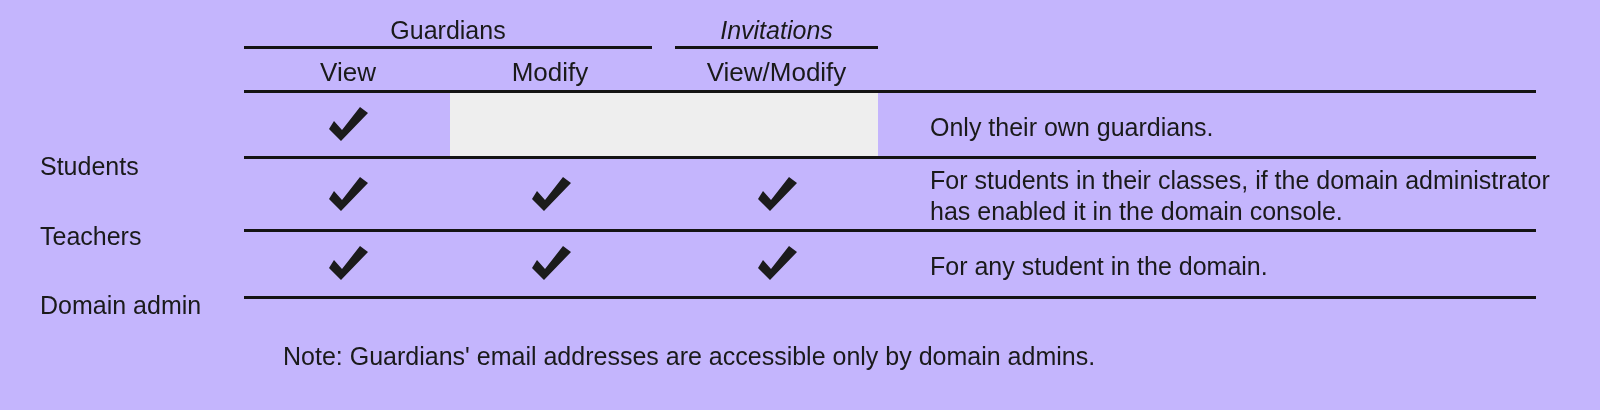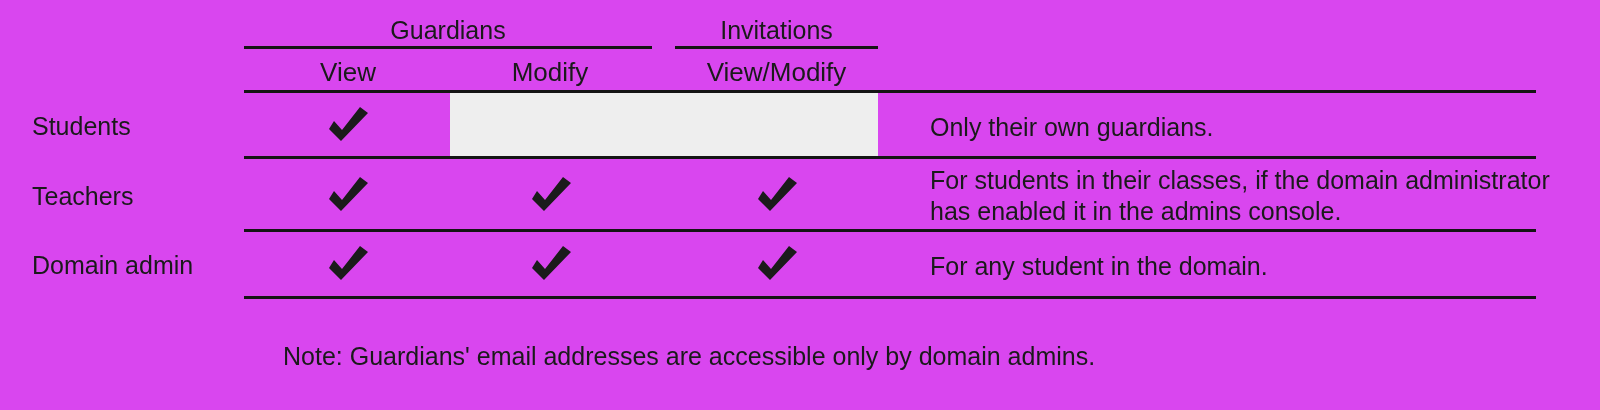--- a/index.html
+++ b/index.html
@@ -1,20 +1,20 @@
 <!DOCTYPE html>
 <html><head>
 <meta charset="utf-8">
 <style>
   html, body { margin: 0; padding: 0; background: #ffffff; }
   .canvas {
     position: relative;
     width: 1600px;
     height: 410px;
-    background: #d946ef;
+    background: #c4b5fd;
     font-family: "Liberation Sans", sans-serif;
     color: #1a1a1a;
     font-size: 25px;
     overflow: hidden;
   }
   .rule {
     position: absolute;
     height: 3px;
     background: #141414;
   }
@@ -25,23 +25,24 @@
     font-size: 25px;
   }
   .col-hdr {
     position: absolute;
     top: 57px;
     text-align: center;
     font-size: 26px;
   }
   .row-label {
     position: absolute;
-    left: 32px;
+    left: 40px;
     font-size: 25px;
     white-space: nowrap;
+    margin-top: 40px;
   }
   .note {
     position: absolute;
     left: 882px;
     font-size: 25px;
     line-height: 31px;
     white-space: nowrap;
     margin-left: 48px;
   }
   .check {
@@ -69,21 +70,21 @@
     white-space: nowrap;
     margin-left: 33px;
   }
 </style>
 </head>
 <body>
 
 <div class="canvas">
 
   <div class="group-hdr" style="left:244px; width:408px;">Guardians</div>
-  <div class="group-hdr" style="left:675px; width:203px;">Invitations</div>
+  <div class="group-hdr" style="left:675px; width:203px;font-style:italic;">Invitations</div>
 
   <div class="rule" style="left:244px; top:46px; width:408px;"></div>
   <div class="rule" style="left:675px; top:46px; width:203px;"></div>
 
   <div class="col-hdr" style="left:244px; width:208px;">View</div>
   <div class="col-hdr" style="left:448px; width:204px;">Modify</div>
   <div class="col-hdr" style="left:675px; width:203px;">View/Modify</div>
 
   <div class="rule" style="left:244px; top:90px; width:1292px;"></div>
 
@@ -112,21 +113,21 @@
       <path d="M7 15 L15 24 L33 1 L41 7 L14 35 L2 23 Z" fill="#1b1b1b"></path>
     </svg>
   </div>
   <div class="check" style="left:737px; top:164px;">
     <svg width="42" height="36" viewBox="0 0 42 36" aria-hidden="true">
       <path d="M7 15 L15 24 L33 1 L41 7 L14 35 L2 23 Z" fill="#1b1b1b"></path>
     </svg>
   </div>
   <div class="note" style="top:165px;">
     <div>For students in their classes, if the domain administrator</div>
-    <div>has enabled it in the admins console.</div>
+    <div>has enabled it in the domain console.</div>
   </div>
 
   <div class="rule" style="left:244px; top:229px; width:1292px;"></div>
 
   <div class="row-label" style="top:251px;">Domain admin</div>
   <div class="check" style="left:308px; top:233px;">
     <svg width="42" height="36" viewBox="0 0 42 36" aria-hidden="true">
       <path d="M7 15 L15 24 L33 1 L41 7 L14 35 L2 23 Z" fill="#1b1b1b"></path>
     </svg>
   </div>

